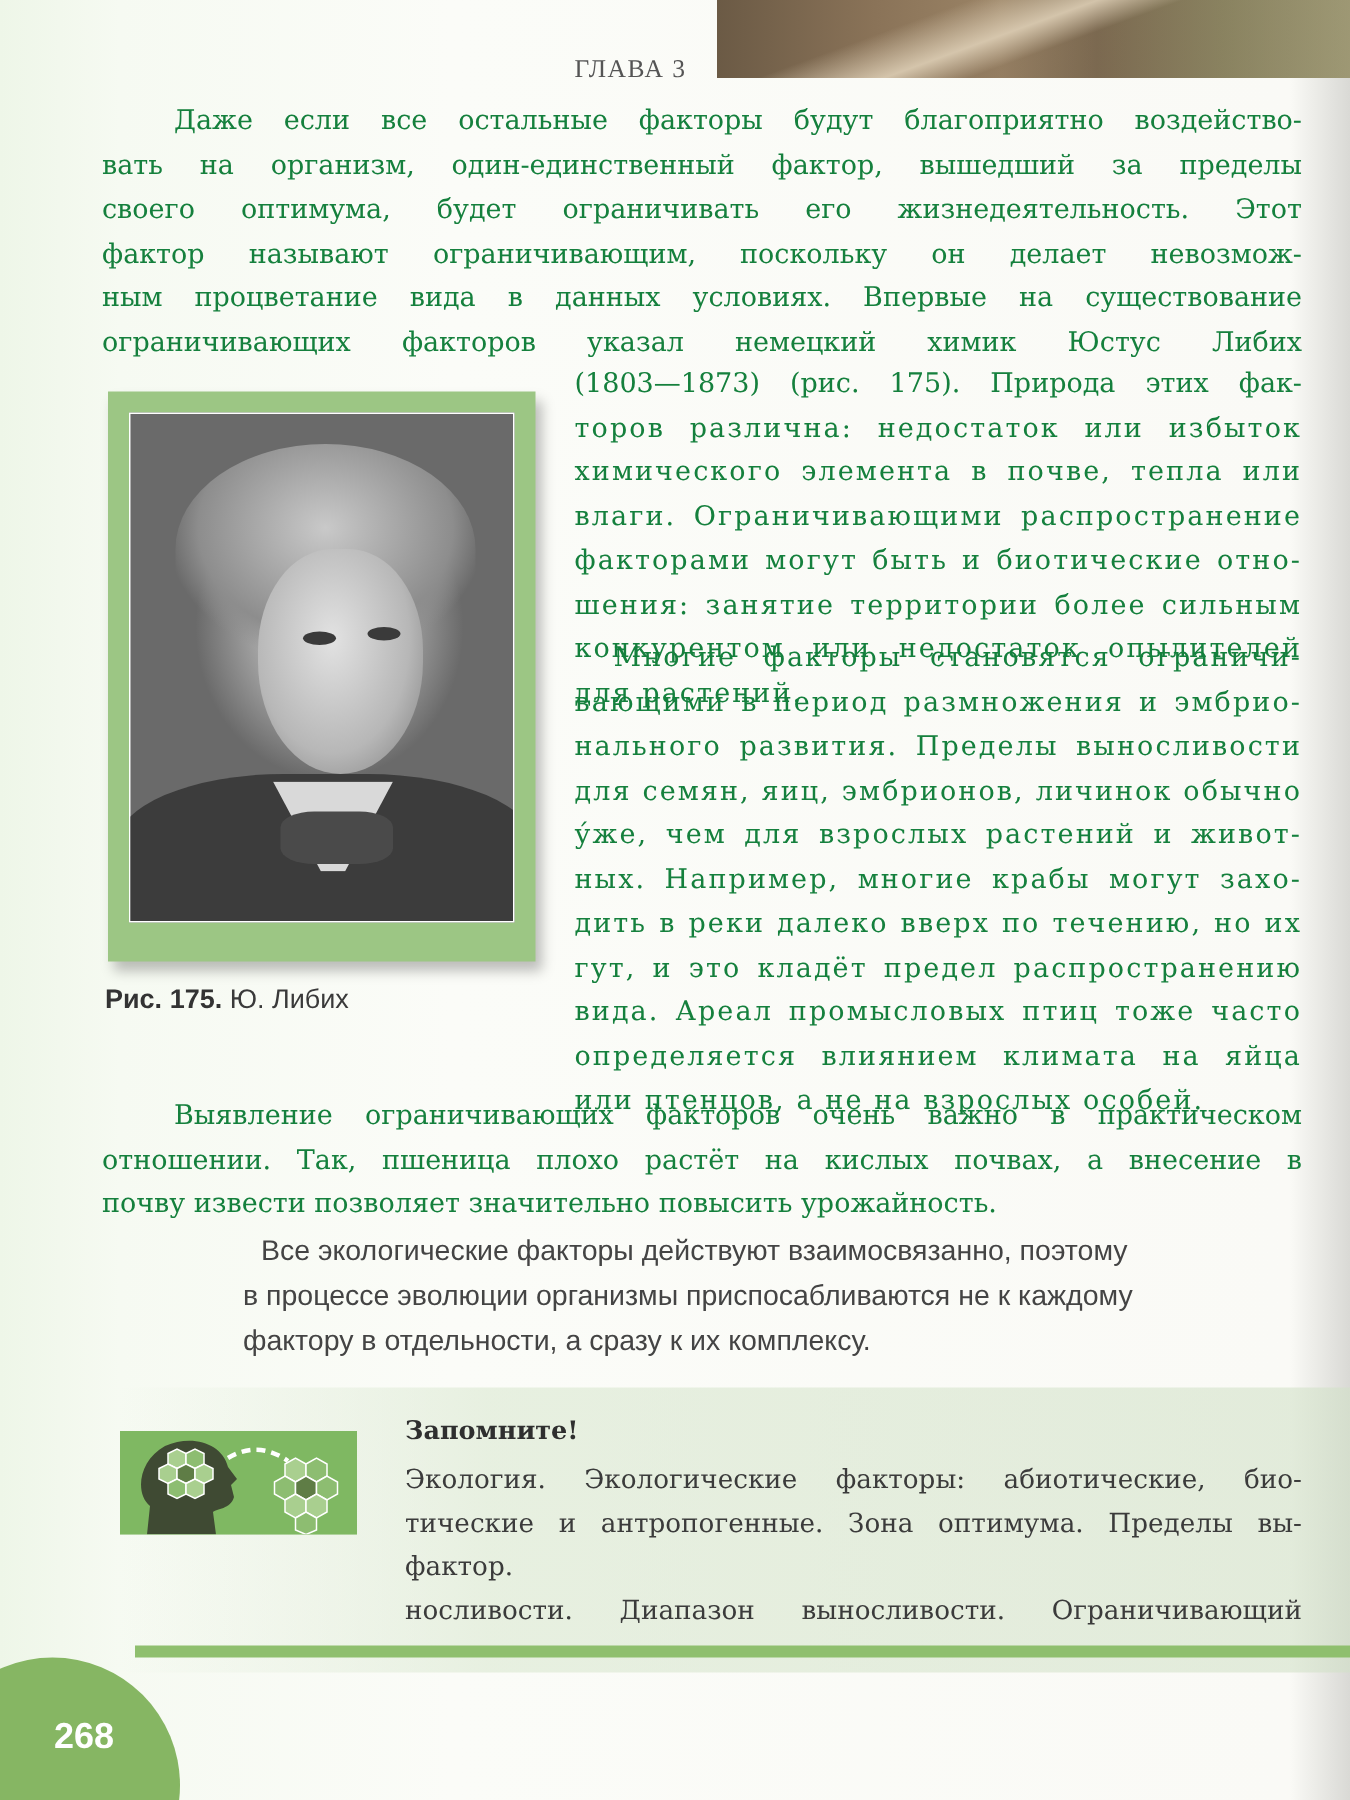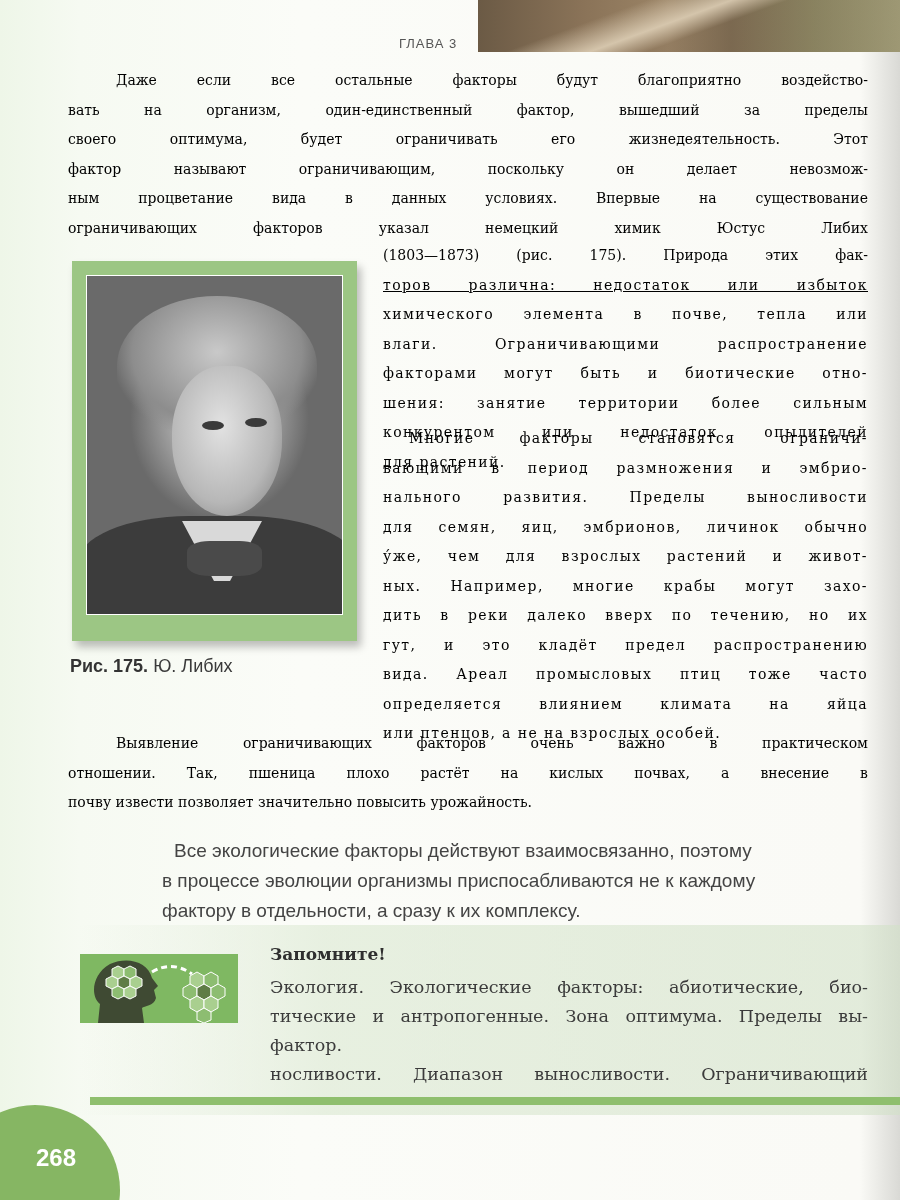--- a/index.html
+++ b/index.html
@@ -9,24 +9,24 @@
     font-family: "DejaVu Serif", serif;
     color:#3a3a3a;
   }
   .header-photo {
     position:absolute; left:478px; top:0; width:422px; height:52px;
     background:
       linear-gradient(160deg, rgba(200,180,150,.0) 30%, rgba(220,205,180,.9) 45%, rgba(120,100,80,.2) 55%),
       linear-gradient(90deg, #6b5a45 0%, #8a7358 25%, #9b8466 45%, #7c6a50 60%, #8e8a64 80%, #a7a57d 100%);
   }
   .chapter-label {
-    position:absolute; left:383px; top:36px; font-family:Liberation Sans, sans-serif;
-    font-size:13px; letter-spacing:1px; color:#555; font-weight:300;margin-left:16px;
+    position:absolute; left:383px; top:36px; font-family:Liberation Serif, serif;
+    font-size:17px; letter-spacing:1px; color:#555; font-weight:300;
   }
-  .text { position:absolute; font-size:14px; line-height:29.5px; text-align:justify; color:#000000; }
+  .text { position:absolute; font-size:18px; line-height:29.5px; text-align:justify; color:#15803d; }
   .text p { margin:0; }
   .indent { text-indent:48px; }
   #p1 { left:68px; top:66px; width:800px; }
   #p2 { left:383px; top:241px; width:485px; }
   #p3 { left:383px; top:424px; width:485px; }
   #p4 { left:68px; top:729px; width:800px; }
   .wide { letter-spacing:1.4px; }
 
   .portrait-frame {
     position:absolute; left:72px; top:261px; width:285px; height:380px;
@@ -44,21 +44,21 @@
   .portrait .face { position:absolute; left:85px; top:90px; width:110px; height:150px; border-radius:45% 45% 50% 50%;
     background: radial-gradient(ellipse at 45% 40%, #e2e2e2 0%, #b7b7b7 60%, #7a7a7a 100%); }
   .portrait .eye { position:absolute; width:22px; height:9px; background:#3a3a3a; border-radius:50%; }
   .portrait .coat { position:absolute; left:-10px; top:240px; width:280px; height:120px; background:#3c3c3c; border-radius:40% 40% 0 0; }
   .portrait .collar { position:absolute; left:95px; top:245px; width:80px; height:60px; background:#d9d9d9; clip-path: polygon(0 0, 100% 0, 60% 100%, 40% 100%); }
   .portrait .tie { position:absolute; left:100px; top:265px; width:75px; height:35px; background:#4a4a4a; border-radius:30%; }
 
   .caption { position:absolute; left:70px; top:656px; font-family:"Liberation Sans", sans-serif; font-size:18px; color:#3a3a3a; }
   .caption b { font-weight:bold; color:#333;text-align:center; }
 
-  .highlight { position:absolute; left:162px; top:820px; width:706px; font-family:"Liberation Sans", sans-serif; font-size:19px; line-height:30px; color:#444;margin-top:16px; }
+  .highlight { position:absolute; left:162px; top:820px; width:706px; font-family:"Liberation Sans", sans-serif; font-size:19px; line-height:30px; color:#444; }
   .highlight p { margin:0; }
 
   .remember-box { position:absolute; left:78px; top:925px; width:822px; height:190px;
     background: linear-gradient(90deg, rgba(225,238,215,.0), rgba(215,230,205,.55) 30%, rgba(210,225,200,.6)); }
   .remember-icon { position:absolute; left:80px; top:954px; width:158px; height:69px; background:#7fb862; overflow:hidden; }
   .remember-title { position:absolute; left:270px; top:944px; font-family:"DejaVu Serif", serif; font-size:17px; font-weight:bold; color:#2f2f2f; }
   .remember-text { position:absolute; left:270px; top:973px; width:598px; font-size:17.5px; line-height:29px; text-align:justify; color:#3b3b3b; font-family:"DejaVu Serif", serif; }
   .green-rule { position:absolute; left:90px; top:1097px; width:810px; height:8px; background:#8fbf6e; }
 
   .page-badge { position:absolute; left:-50px; top:1105px; width:170px; height:170px; border-radius:50%; background:#86b663; }
@@ -86,21 +86,21 @@
     <div class="collar"></div>
     <div class="tie"></div>
     <div class="face"></div>
     <div class="eye" style="left:115px;top:145px;"></div>
     <div class="eye" style="left:158px;top:142px;"></div>
   </div>
 </div>
 
 <div class="text wide" id="p2">
   <p style="text-align-last:justify;letter-spacing:0;">(1803—1873) (рис. 175). Природа этих фак-</p>
-  <p style="text-align-last:justify;text-decoration:underline;">торов различна: недостаток или избыток</p>
+  <p style="text-align-last:justify;">торов различна: недостаток или избыток</p>
   <p style="text-align-last:justify;">химического элемента в почве, тепла или</p>
   <p style="text-align-last:justify;">влаги. Ограничивающими распространение</p>
   <p style="text-align-last:justify;">факторами могут быть и биотические отно-</p>
   <p style="text-align-last:justify;">шения: занятие территории более сильным</p>
   <p style="text-align-last:justify;">конкурентом или недостаток опылителей</p>
   <p>для растений.</p>
 </div>
 
 <div class="text wide" id="p3">
   <p style="text-align-last:justify;padding-left:26px;">Многие факторы становятся ограничи-</p>

